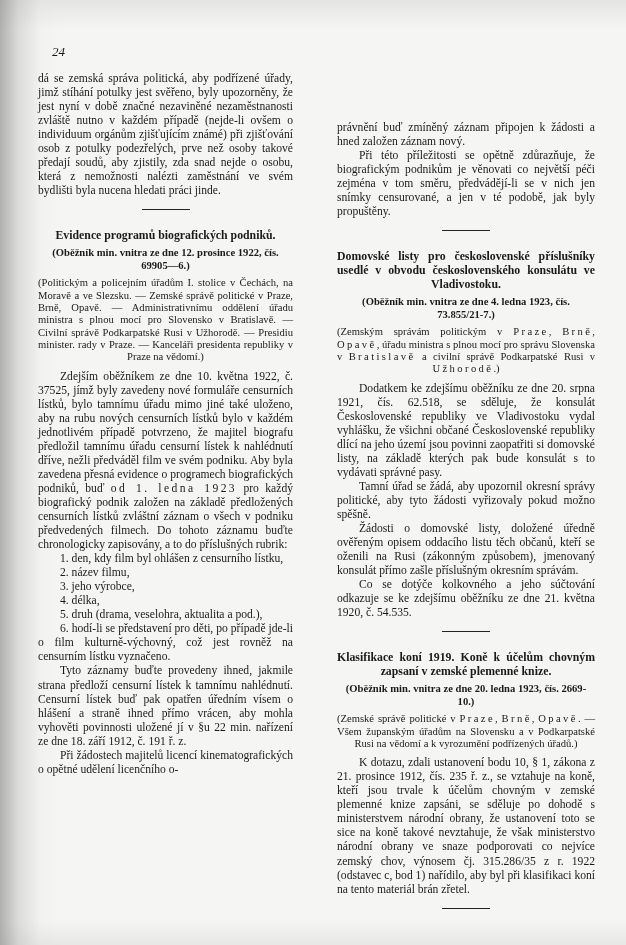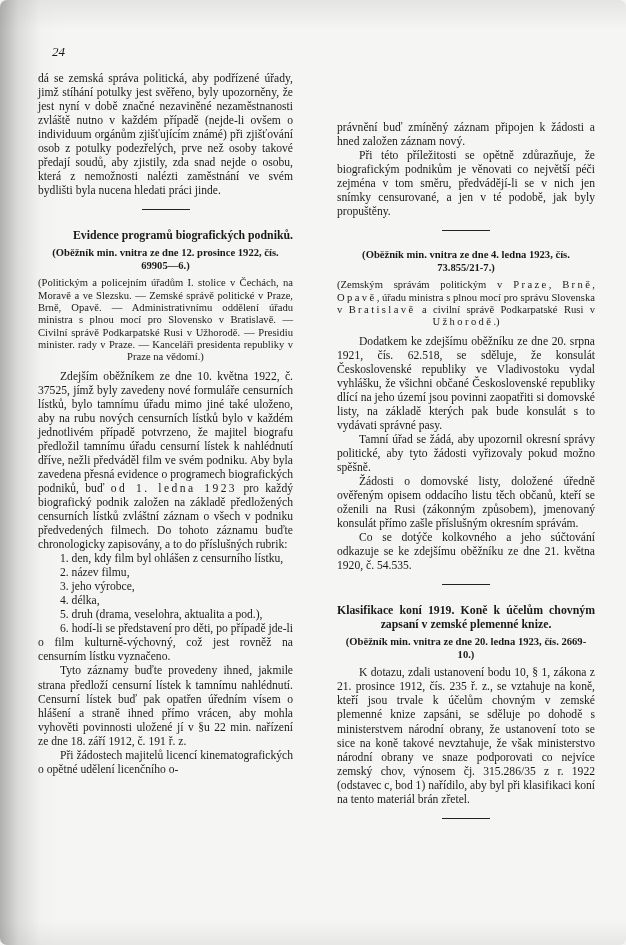--- a/index.html
+++ b/index.html
@@ -10,41 +10,40 @@
       font-family: "Liberation Serif", "DejaVu Serif", serif;
       color: #1a1a1a;
     }
     .page {
       position: absolute; left: 0; top: 0; width: 626px; height: 945px;
       background:
         linear-gradient(90deg, rgba(120,120,120,0.55) 0px, rgba(170,170,170,0.35) 18px, rgba(220,220,220,0.12) 40px, rgba(255,255,255,0) 60px),
         linear-gradient(180deg, rgba(180,180,180,0.25) 0px, rgba(255,255,255,0) 30px),
         linear-gradient(0deg, rgba(190,190,190,0.25) 0px, rgba(255,255,255,0) 25px),
         #f5f5f3;
-      border-radius: 7px;
     }
     .page-number {
       position: absolute; left: 52px; top: 44px;
       font-size: 13px; font-style: italic;
     }
     .col {
       position: absolute; top: 72px; width: 255px;
       font-size: 11.6px; line-height: 14.05px;
       text-align: justify;
     }
     .col-left { left: 38px; top: 72px; }
     .col-right { left: 337px; top: 81px; width: 258px; margin-top: 40px; }
     p { margin: 0; }
     .indent { text-indent: 22px; }
     .rule {
       width: 48px; height: 0; border-top: 1.5px solid #222;
       margin: 11px auto 18px auto;
     }
     .heading {
-      font-weight: bold; text-align: right; font-size: 11.8px; line-height: 14px;
+      font-weight: bold; text-align: center; font-size: 11.8px; line-height: 14px;
       margin: 0 0 5px 0;
     }
     .heading.just { text-align: justify; text-align-last: center; }
     .subheading {
       font-weight: bold; text-align: center; font-size: 10.6px; line-height: 12.5px;
       margin: 0 4px 5px 4px;
     }
     .addressees {
       font-size: 10.6px; line-height: 12.3px; text-align: justify;
       text-align-last: center; margin: 0 0 6px 0;
@@ -85,34 +84,36 @@
     </div>
   </div>
 
   <div class="col col-right">
     <p>právnění buď zmíněný záznam připojen k žádosti a hned založen záznam nový.</p>
     <p class="indent">Při této příležitosti se opětně zdůrazňuje, že biografickým podnikům je věnovati co největší péči zejména v tom směru, předvádějí-li se v nich jen snímky censurované, a jen v té podobě, jak byly propuštěny.</p>
 
     <div class="rule"></div>
 
     <div>
+      <p class="heading just">Domovské listy pro československé příslušníky usedlé v obvodu československého konsulátu ve Vladivostoku.</p>
       <p class="subheading">(Oběžník min. vnitra ze dne 4. ledna 1923, čís. 73.855/21-7.)</p>
       <p class="addressees"><span>(Zemským správám politickým v </span><span class="sp">Praze</span><span>, </span><span class="sp">Brně</span><span>, </span><span class="sp">Opavě</span><span>, úřadu ministra s plnou mocí pro správu Slovenska v </span><span class="sp">Bratislavě</span><span> a civilní správě Podkarpatské Rusi v </span><span class="sp">Užhorodě</span><span>.)</span></p>
 
       <p class="indent">Dodatkem ke zdejšímu oběžníku ze dne 20. srpna 1921, čís. 62.518, se sděluje, že konsulát Československé republiky ve Vladivostoku vydal vyhlášku, že všichni občané Československé republiky dlící na jeho území jsou povinni zaopatřiti si domovské listy, na základě kterých pak bude konsulát s to vydávati správné pasy.</p>
       <p class="indent">Tamní úřad se žádá, aby upozornil okresní správy politické, aby tyto žádosti vyřizovaly pokud možno spěšně.</p>
       <p class="indent">Žádosti o domovské listy, doložené úředně ověřeným opisem oddacího listu těch občanů, kteří se oženili na Rusi (zákonným způsobem), jmenovaný konsulát přímo zašle příslušným okresním správám.</p>
       <p class="indent">Co se dotýče kolkovného a jeho súčtování odkazuje se ke zdejšímu oběžníku ze dne 21. května 1920, č. 54.535.</p>
     </div>
 
     <div class="rule"></div>
 
     <div>
       <p class="heading just">Klasifikace koní 1919. Koně k účelům chovným zapsaní v zemské plemenné knize.</p>
       <p class="subheading">(Oběžník min. vnitra ze dne 20. ledna 1923, čís. 2669-10.)</p>
+      <p class="addressees"><span>(Zemské správě politické v </span><span class="sp">Praze</span><span>, </span><span class="sp">Brně</span><span>, </span><span class="sp">Opavě</span><span>. — Všem županským úřadům na Slovensku a v Podkarpatské Rusi na vědomí a k vyrozumění podřízených úřadů.)</span></p>
 
       <p class="indent">K dotazu, zdali ustanovení bodu 10, § 1, zákona z 21. prosince 1912, čís. 235 ř. z., se vztahuje na koně, kteří jsou trvale k účelům chovným v zemské plemenné knize zapsáni, se sděluje po dohodě s ministerstvem národní obrany, že ustanovení toto se sice na koně takové nevztahuje, že však ministerstvo národní obrany ve snaze podporovati co nejvíce zemský chov, výnosem čj. 315.286/35 z r. 1922 (odstavec c, bod 1) nařídilo, aby byl při klasifikaci koní na tento materiál brán zřetel.</p>
     </div>
 
     <div class="rule"></div>
   </div>
 
 </div>
 
 </body></html>

